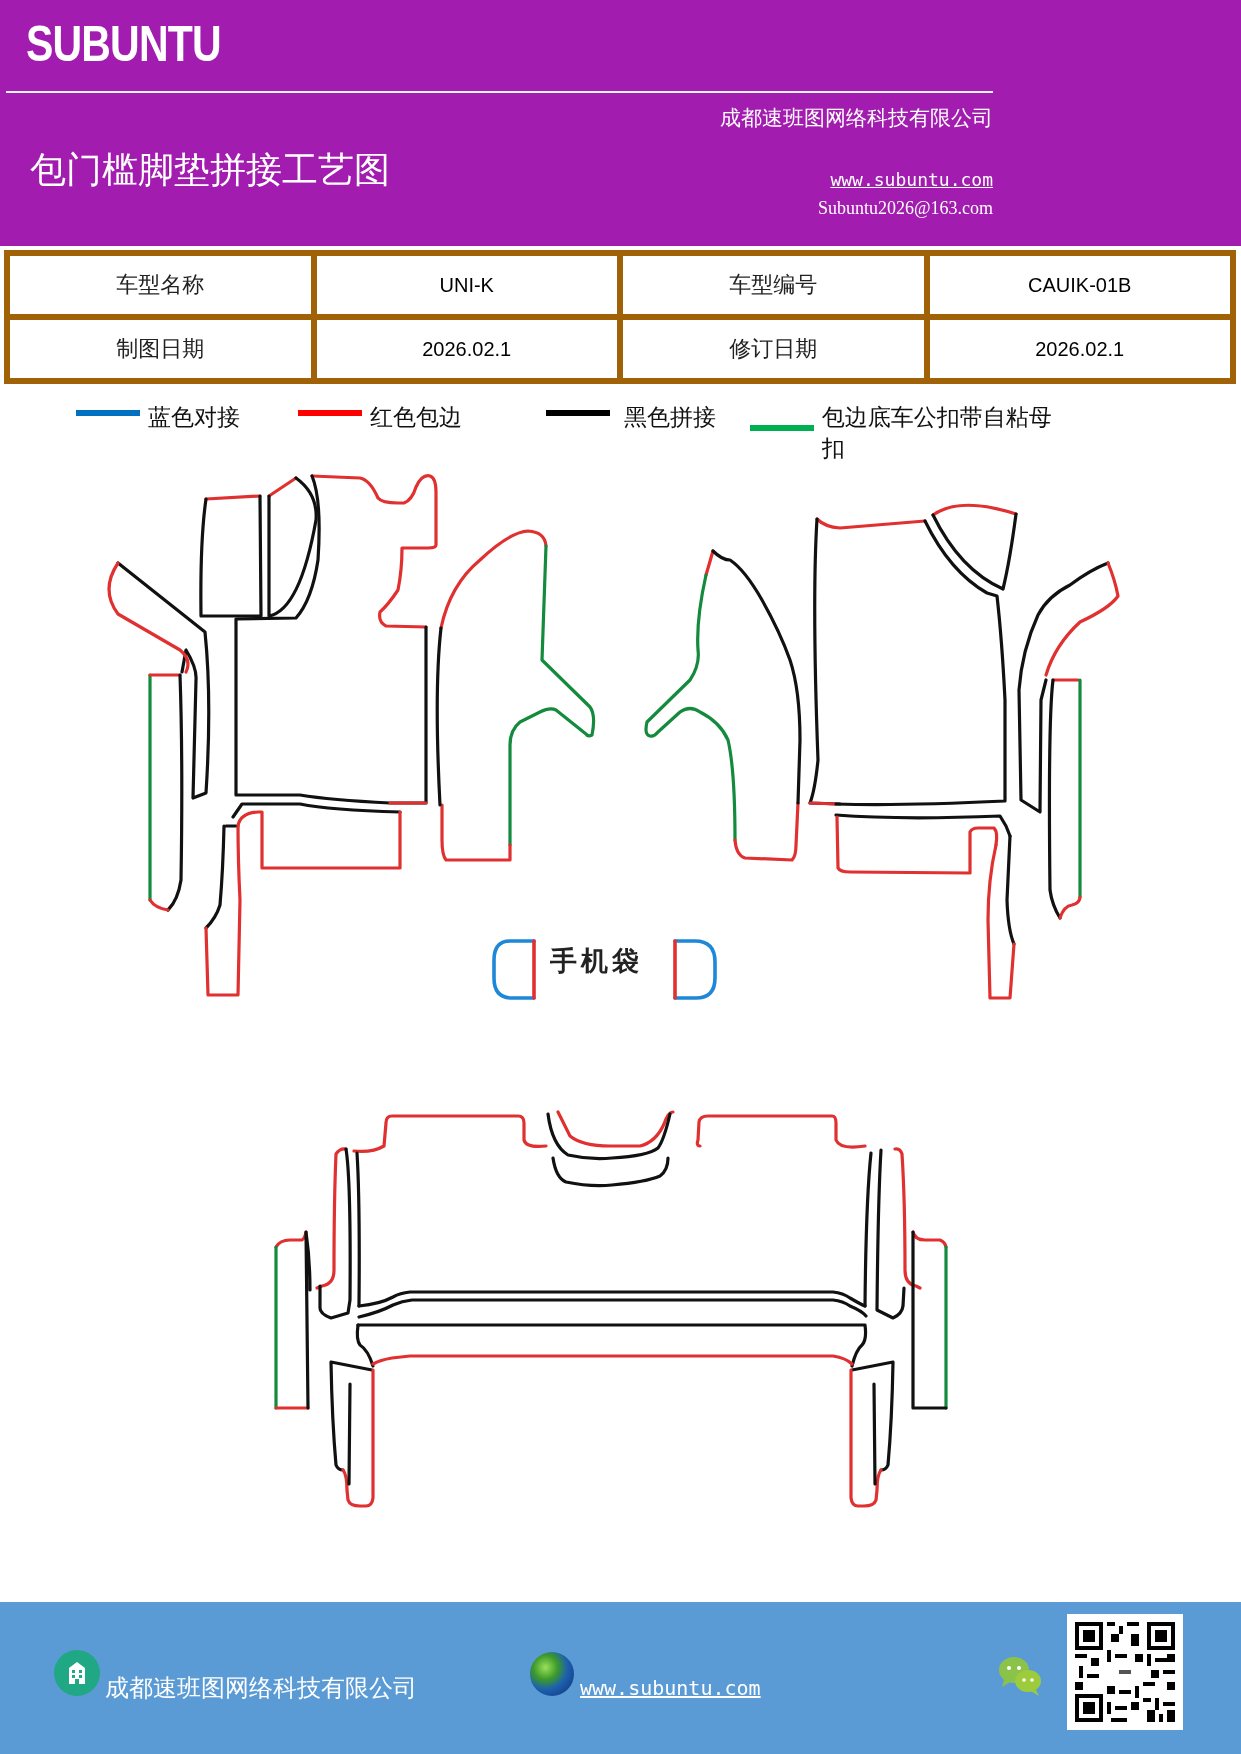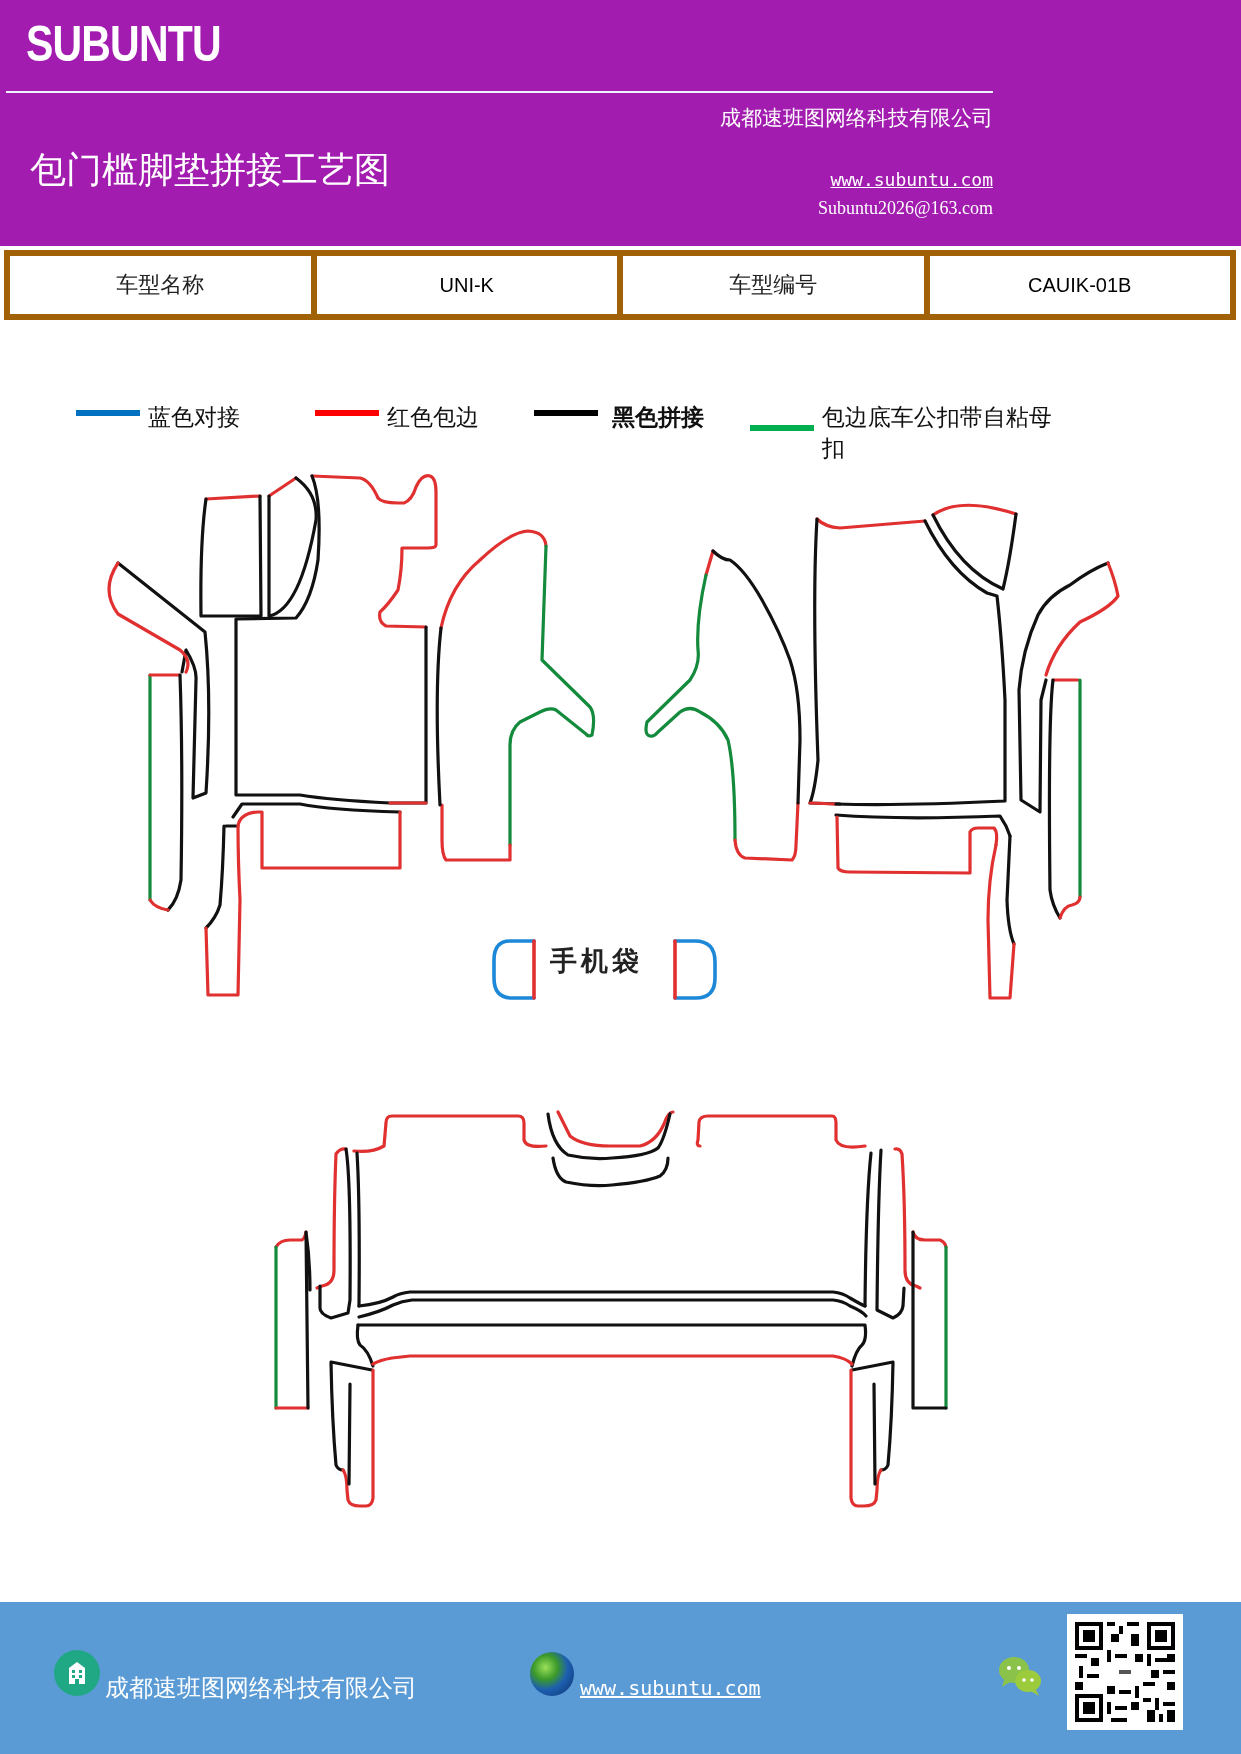--- a/index.html
+++ b/index.html
@@ -49,33 +49,39 @@
 </div>
 
 <table class="info">
   <tbody>
       <tr>
     <td>车型名称</td>
     <td class="val">UNI-K</td>
     <td>车型编号</td>
     <td class="val">CAUIK-01B</td>
   </tr>
+  <tr>
+    <td>制图日期</td>
+    <td class="val">2026.02.1</td>
+    <td>修订日期</td>
+    <td class="val">2026.02.1</td>
+  </tr>
 </tbody>
   </table>
 
 <div class="legend">
   <div class="item" style="left:76px;">
     <span class="swatch" style="background:#0070c0"></span>
     <span class="lbl">蓝色对接</span>
   </div>
-  <div class="item" style="left:315px;justify-content:flex-end;">
+  <div class="item" style="left:298px;justify-content:flex-end;">
     <span class="swatch" style="background:#ff0000"></span>
     <span class="lbl">红色包边</span>
   </div>
-  <div class="item" style="left:534px;font-weight:bold;">
+  <div class="item" style="left:546px;">
     <span class="swatch" style="background:#000000; margin-right:14px"></span>
     <span class="lbl">黑色拼接</span>
   </div>
   <div class="item" style="left:750px;">
     <span class="swatch" style="background:#00b050"></span>
     <span class="lbl">包边底车公扣带自粘母扣</span>
   </div>
 </div>
 
 <svg class="diagram" width="1241" height="1600" viewBox="0 0 1241 1600" fill="none" stroke-width="3.2" stroke-linecap="round" stroke-linejoin="round">

